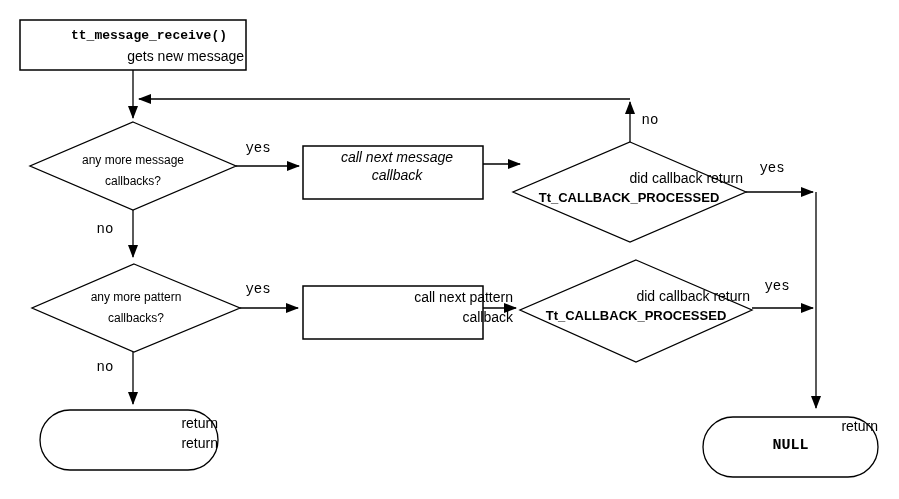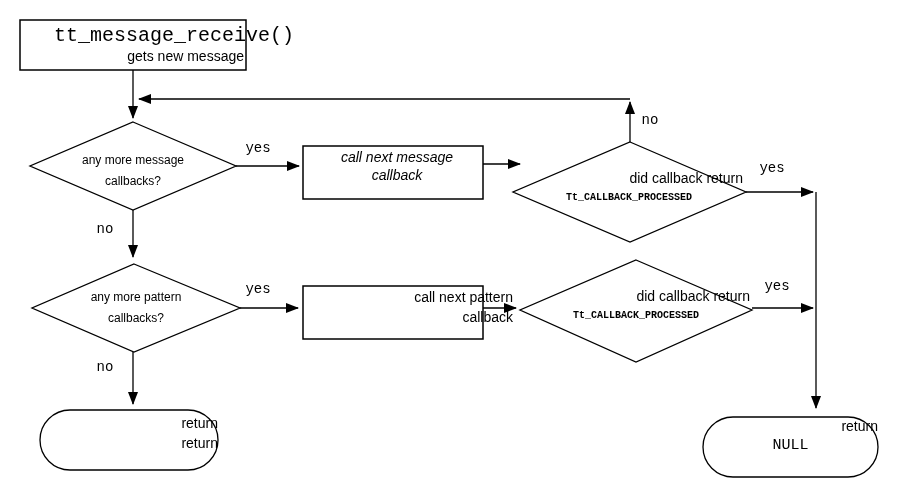--- a/index.html
+++ b/index.html
@@ -37,33 +37,34 @@
     font-size: 12px;
     line-height: 21px;
   }
   .sans-lh18 {
     font-family: "Liberation Sans", sans-serif;
     font-size: 14px;
     line-height: 18px;
   }
   .mono-lg {
     font-family: "Liberation Mono", monospace;
-    font-size: 20px;
-    font-weight: normal;
+    font-size: 13px;
+    font-weight: bold;
     line-height: 21px;
     padding-left: 32px;
   }
   .mono-md {
     font-family: "Liberation Mono", monospace;
     font-size: 15px;
     line-height: 20px;
+    font-weight: bold;
   }
   .mono-sm {
-    font-family: Liberation Mono, monospace;
-    font-size: 10px;
+    font-family: Liberation Sans, sans-serif;
+    font-size: 13px;
     font-weight: bold;
     line-height: 20px;
   }
   .edge-label {
     position: absolute;
     text-align: center;
     color: #000000;
     font-family: Liberation Mono, monospace;
     font-size: 14px;
     line-height: 16px;

